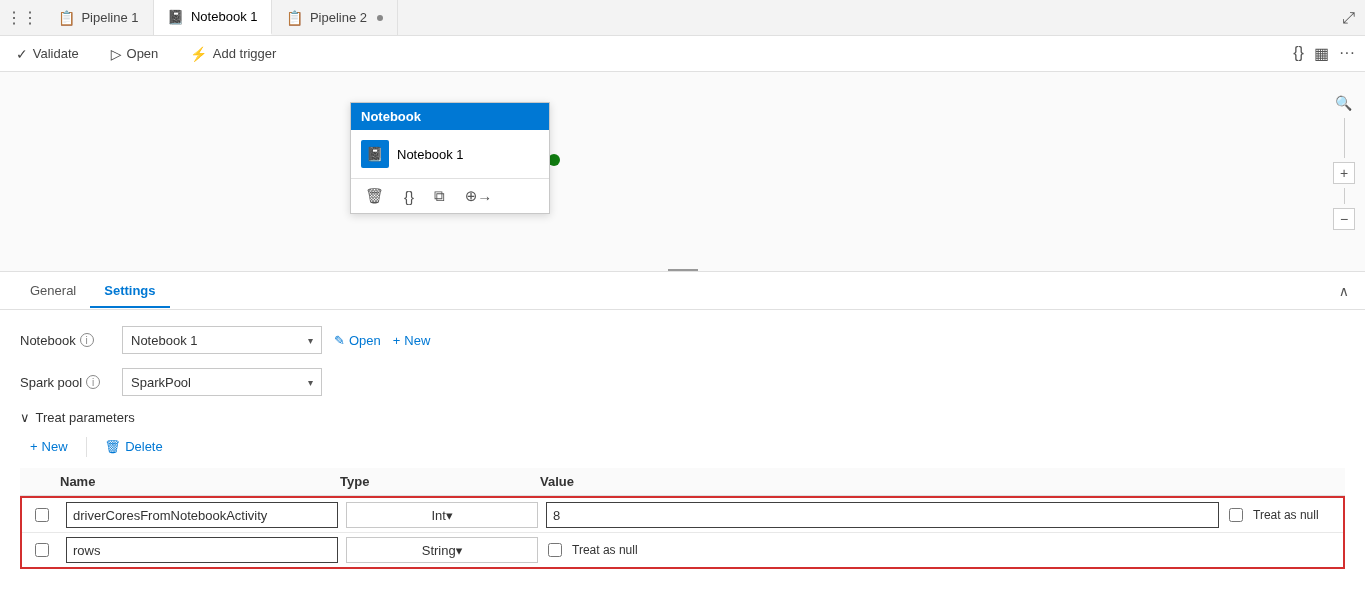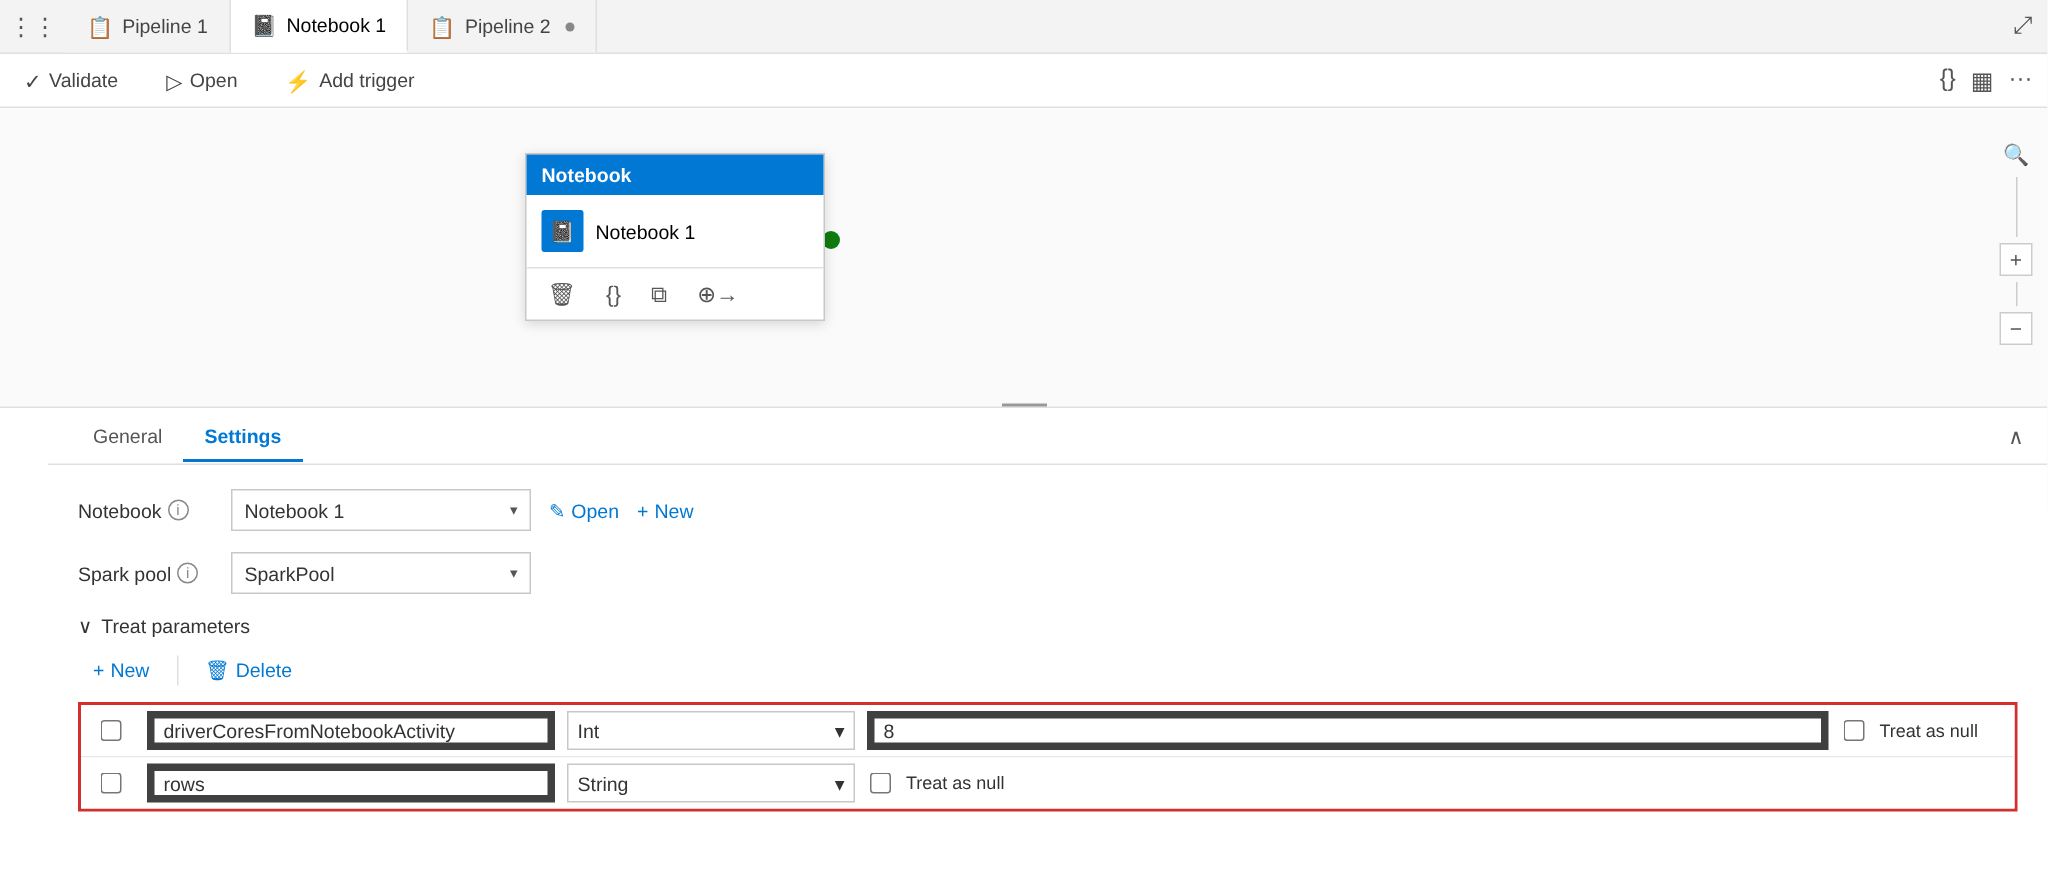--- a/index.html
+++ b/index.html
@@ -186,21 +186,20 @@
       height: 40px;
       background: #ccc;
     }
 
     
     .properties-panel {
       flex: 1;
       background: #fff;
       padding: 0;
       overflow-y: auto;
-      margin-left: 32px;
     }
 
     
     .panel-tabs {
       display: flex;
       align-items: center;
       border-bottom: 1px solid #e0e0e0;
       padding: 0 16px;
       height: 38px;
       position: relative;
@@ -324,38 +323,38 @@
       font-weight: 600;
       color: #333;
       border-bottom: 1px solid #e0e0e0;
       background: #fafafa;
     }
     .checkbox-cell { width: 30px; text-align: center; }
     .param-checkbox { cursor: pointer; width: 14px; height: 14px; }
     .param-input {
       width: 100%;
       height: 26px;
-      border: 5px solid #404040;
+      border: 1px solid #404040;
       padding: 0 6px;
       font-size: 13px;
       color: #333;
       background: #fff;
       outline: none;
     }
     .param-select {
       width: 100%;
       height: 26px;
       border: 1px solid #c8c8c8;
       padding: 0 6px;
       font-size: 13px;
       color: #333;
       background: #fff;
       display: flex;
       align-items: center;
-      justify-content: space-between;
+      justify-content: center;
       cursor: pointer;
     }
     .treat-null-label {
       font-size: 12px;
       color: #333;
       white-space: nowrap;
       padding-left: 6px;
     }
 
     
@@ -531,20 +530,37 @@
           <span>+</span>
           <span>New</span>
         </button>
         <div class="params-btn-divider"></div>
         <button class="params-btn">
           <span>🗑</span>
           <span>Delete</span>
         </button>
       </div>
 
+      <table class="params-table" style="margin-bottom:0;">
+        <thead>
+          <tr>
+            <th class="checkbox-cell"></th>
+            <th style="width:280px;">
+              <span>Name</span>
+            </th>
+            <th style="width:200px;">
+              <span>Type</span>
+            </th>
+            <th>
+              <span>Value</span>
+            </th>
+            <th style="width:120px;"></th>
+          </tr>
+        </thead>
+      </table>
 
       <div class="params-rows-wrapper">
 
         <div class="param-row">
           <div class="param-row-check">
             <input type="checkbox" class="param-checkbox" style="">
           </div>
           <div class="param-row-name">
             <input type="text" class="param-input" value="driverCoresFromNotebookActivity" style="">
           </div>

